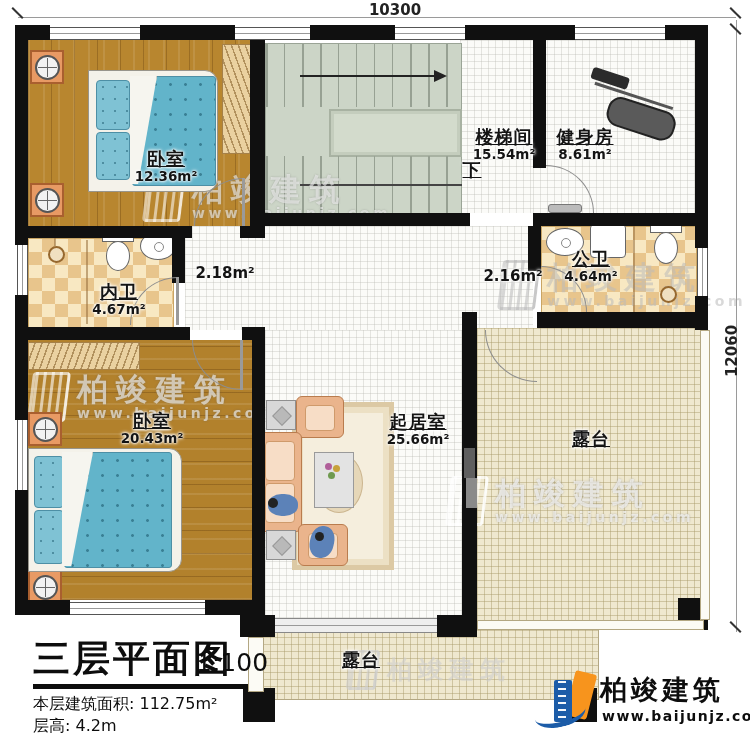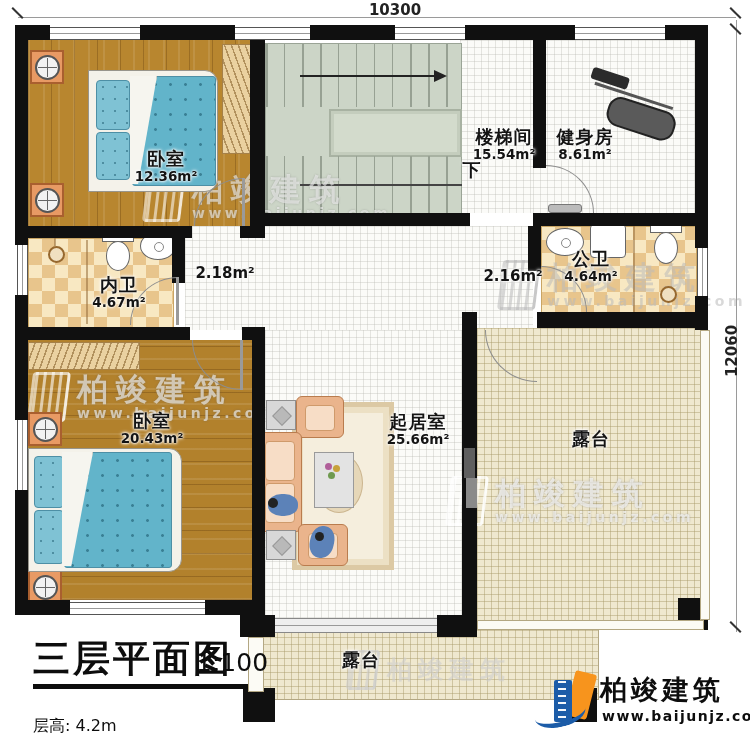--- a/index.html
+++ b/index.html
@@ -32,21 +32,21 @@
   .treads{position:absolute;background-image:repeating-linear-gradient(90deg,#97a193 0 1.5px,transparent 1.5px 18px);}
   
   .qc{position:absolute;box-sizing:border-box;}
   .qc-tl{border-top:1.4px solid #8d8d8d;border-left:1.4px solid #8d8d8d;border-radius:100% 0 0 0;}
   .qc-tr{border-top:1.4px solid #8d8d8d;border-right:1.4px solid #8d8d8d;border-radius:0 100% 0 0;}
   .qc-bl{border-bottom:1.4px solid #8d8d8d;border-left:1.4px solid #8d8d8d;border-radius:0 0 0 100%;}
   .leaf{position:absolute;background:#9a9a9a;}
   
   .rl{position:absolute;transform:translateX(-50%);text-align:center;white-space:nowrap;
       text-shadow:0 0 2px #fff,0 0 3px #fff,0 0 4px #fff;}
-  .rn{font-size:18px;font-weight:bold;letter-spacing:1px;line-height:1.05;}
+  .rn{font-size:18px;font-weight:bold;letter-spacing:1px;line-height:1.05;text-decoration:underline;}
   .ra{font-size:13.5px;font-weight:bold;line-height:1.1;}
   .dim{position:absolute;font-size:15px;font-weight:bold;color:#222;}
   .dline{position:absolute;background:#9a9a9a;}
   .tick{position:absolute;width:15px;height:2px;background:#333;transform:rotate(45deg);}
   
   .wm{position:absolute;display:flex;align-items:center;gap:9px;pointer-events:none;}
   .wm .g{width:32px;height:44px;border:3px solid currentColor;border-radius:4px;transform:skewX(-7deg);
          background:repeating-linear-gradient(90deg,currentColor 0 3px,transparent 3px 8px);flex:none;}
   .wm .t1{font-size:31px;font-weight:bold;letter-spacing:8px;line-height:1.05;}
   .wm .t2{font-size:14px;font-weight:bold;letter-spacing:3.5px;line-height:1.1;}
@@ -283,21 +283,21 @@
     <div class="ra">12.36m²</div>
   </div>
   <div class="rl" style="left:504px;top:128px;">
     <div class="rn">楼梯间</div>
     <div class="ra">15.54m²</div>
   </div>
   <div class="rl" style="left:585px;top:128px;">
     <div class="rn">健身房</div>
     <div class="ra">8.61m²</div>
   </div>
-  <div class="rl" style="left:119px;top:276px;">
+  <div class="rl" style="left:119px;top:283px;">
     <div class="rn">内卫</div>
     <div class="ra">4.67m²</div>
   </div>
   <div class="rl" style="left:591px;top:250px;">
     <div class="rn">公卫</div>
     <div class="ra">4.64m²</div>
   </div>
   <div class="rl" style="left:152px;top:412px;">
     <div class="rn">卧室</div>
     <div class="ra">20.43m²</div>
@@ -327,20 +327,21 @@
   <div class="tick" style="left:728px;top:12px;"></div>
   <div class="dim" style="left:395px;top:1px;transform:translateX(-50%);">10300</div>
   <div class="dline" style="left:736px;top:20px;width:1px;height:612px;"></div>
   <div class="tick" style="left:728px;top:28px;"></div>
   <div class="tick" style="left:728px;top:626px;"></div>
   <div class="dim" style="left:702px;top:342px;transform:rotate(-90deg);transform-origin:center;width:60px;text-align:center;">12060</div>
 
   <div class="titlecn" style="left:33px;top:634px;font-size:37px;letter-spacing:3px;">三层平面图</div>
   <div class="titlecn" style="left:196px;top:648px;font-size:25px;font-weight:normal;">1:100</div>
   <div class="abs" style="left:33px;top:684px;width:215px;height:5px;background:#0d0d0d;"></div>
+  <div class="titlecn" style="left:33px;top:694px;font-size:16px;font-weight:normal;">本层建筑面积: 112.75m²</div>
   <div class="titlecn" style="left:33px;top:716px;font-size:16px;font-weight:normal;">层高: 4.2m</div>
 
   <div class="abs" style="left:530px;top:664px;width:205px;height:70px;">
     <div class="logo-orange" style="left:40px;top:8px;width:22px;height:46px;"></div>
     <div class="logo-blue" style="left:24px;top:16px;width:18px;height:42px;"></div>
     <div class="swoosh" style="left:4px;top:36px;width:52px;height:22px;"></div>
     <div class="titlecn" style="left:70px;top:8px;font-size:27px;font-weight:900;letter-spacing:4px;">柏竣建筑</div>
     <div class="titlecn" style="left:72px;top:44px;font-size:14px;letter-spacing:1.5px;">www.baijunjz.com</div>
   </div>
 

